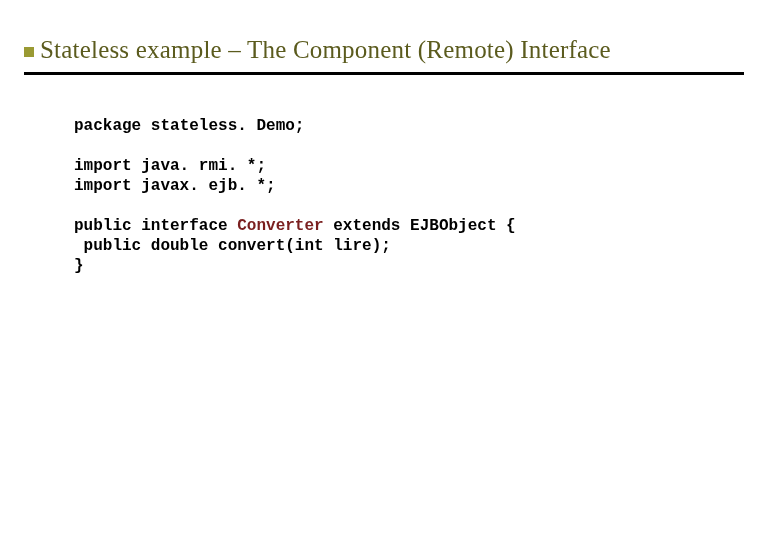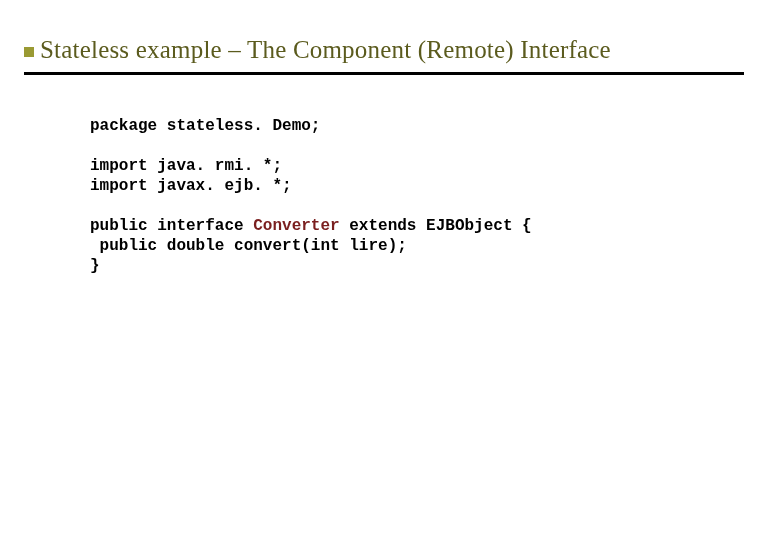--- a/index.html
+++ b/index.html
@@ -35,21 +35,21 @@
   .underline {
     position: absolute;
     left: 24px;
     top: 72px;
     width: 720px;
     height: 3px;
     background: #000000;
   }
   .code {
     position: absolute;
-    left: 90px;
+    left: 74px;
     top: 116px;
     font-family: "Courier New", Courier, monospace;
     font-size: 16px;
     font-weight: bold;
     color: #000000;
     line-height: 1.25;
     white-space: pre;
   }
   .kw { color: #000000; }
   .cls { color: #7a1f1f; }

